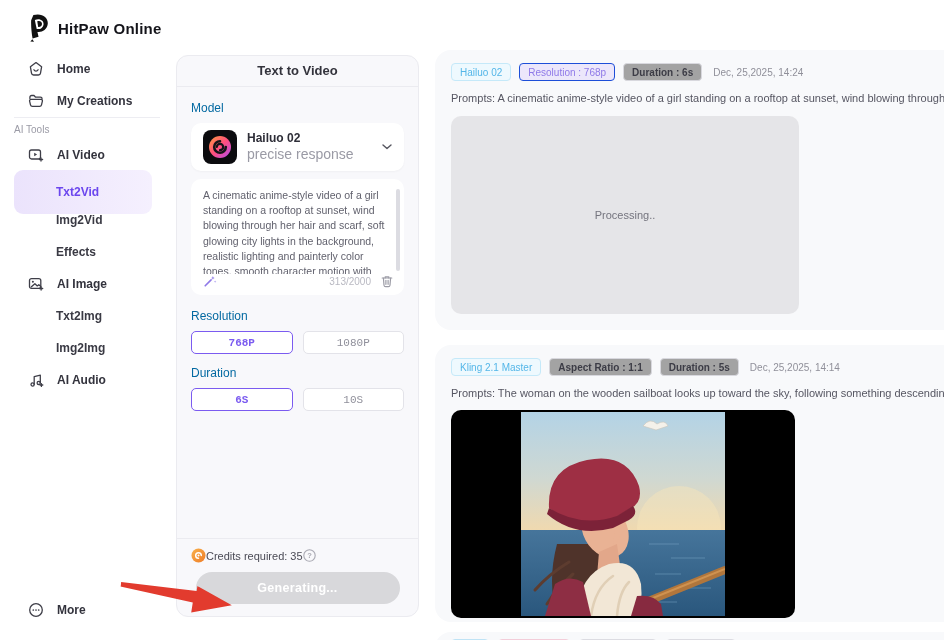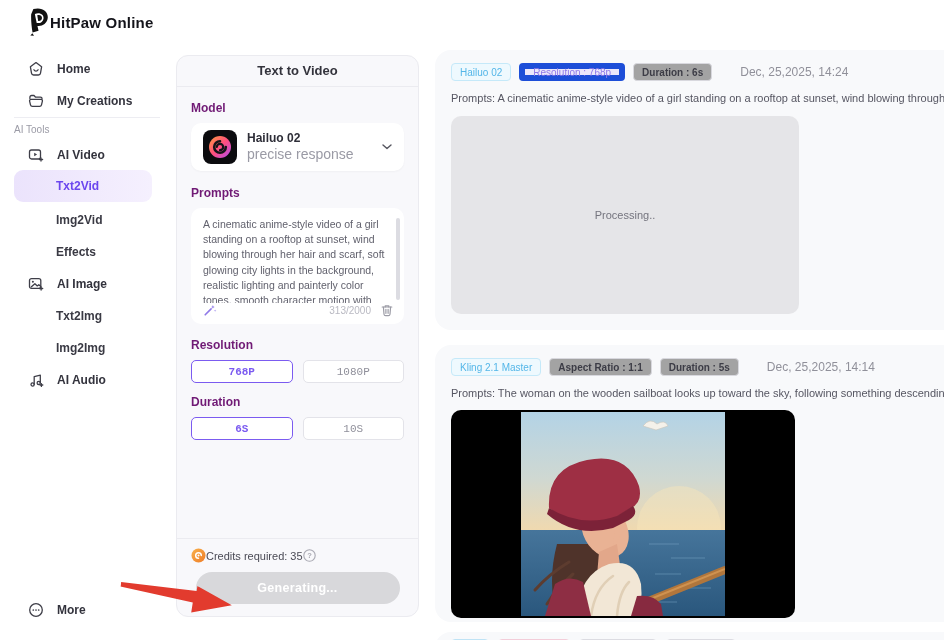--- a/index.html
+++ b/index.html
@@ -1,43 +1,43 @@
 <!DOCTYPE html>
 <html><head>
 <meta charset="utf-8">
 <style>
   html,body{margin:0;padding:0;width:944px;height:640px;overflow:hidden;background:#ffffff;
     font-family:"Liberation Sans","DejaVu Sans",sans-serif;-webkit-font-smoothing:antialiased;}
   #app{position:relative;width:944px;height:640px;background:#fff;color:#2f2f38;}
 
   
-  .logo{position:absolute;left:26px;top:8px;display:flex;align-items:center;text-align:right;}
+  .logo{position:absolute;left:26px;top:14px;display:flex;align-items:center;gap:8px;text-align:right;}
   .logo-mark{width:24px;height:28px;}
   .brand{font-size:15px;font-weight:800;color:#14141a;letter-spacing:.2px;}
 
   
   .sidebar{position:absolute;left:0;top:46px;width:176px;height:594px;}
   .nav-row{position:absolute;left:0;display:flex;align-items:center;gap:13px;padding-left:28px;height:18px;
     font-size:12px;font-weight:600;color:#33333d;cursor:pointer;}
   .nav-row svg{flex:0 0 auto;}
   .sub-row{position:absolute;left:56px;height:18px;display:flex;align-items:center;
     font-size:12px;font-weight:600;color:#3a3a44;cursor:pointer;}
   .nav-divider{position:absolute;left:14px;top:71px;width:146px;height:1px;background:#ededf2;}
   .nav-section{position:absolute;left:14px;top:78px;font-size:10px;color:#9b9ba6;}
-  .selected-pill{position:absolute;left:14px;top:124px;width:138px;height:32px;border-radius:9px;
+  .selected-pill{position:absolute;left:14px;top:124px;width:138px;height:44px;border-radius:9px;
     background:linear-gradient(90deg,#ebe3fc,#f5f0fe);display:flex;align-items:center;padding-left:42px;
     font-size:12px;font-weight:800;color:#6b46ee;box-sizing:border-box;cursor:pointer;}
 
   
   .panel{position:absolute;left:176px;top:55px;width:243px;height:562px;background:#f8f8fb;
     border:1px solid #ebebf0;border-radius:12px;box-sizing:border-box;display:flex;flex-direction:column;}
   .panel-header{height:30px;line-height:30px;text-align:center;border-bottom:1px solid #ebebf0;
     font-size:13px;font-weight:700;color:#33333c;flex:0 0 auto;}
   .panel-body{flex:1 1 auto;padding:10px 14px 0;overflow:hidden;}
-  .field-label{font-size:12px;font-weight:700;color:#701a75;}
+  .field-label{font-size:12px;font-weight:400;color:#0369a1;}
   .model-card{margin-top:8px;height:48px;background:#fff;border-radius:10px;display:flex;align-items:center;
     padding:0 12px;gap:10px;box-shadow:0 1px 2px rgba(40,40,60,.04);cursor:pointer;}
   .model-name{font-size:12px;font-weight:700;color:#2e2e38;line-height:1.25;}
   .model-sub{font-size:14px;color:#9a9aa5;line-height:1.25;}
   .model-texts{flex:1 1 auto;}
   .prompt-box{margin-top:8px;height:116px;background:#fff;border-radius:10px;position:relative;
     padding:9px 14px 0 12px;box-sizing:border-box;}
   .prompt-text{font-size:10.5px;line-height:1.45;color:#61616d;height:86px;overflow:hidden;}
   .prompt-foot{position:absolute;left:12px;right:10px;bottom:7px;display:flex;align-items:center;}
   .char-count{margin-left:auto;font-size:10px;color:#b9b9c2;margin-right:9px;}
@@ -56,23 +56,23 @@
   
   .results{position:absolute;left:435px;top:50px;width:535px;height:590px;overflow:hidden;}
   .card{position:absolute;left:0;width:535px;background:#f8f9fb;border-radius:16px;box-sizing:border-box;}
   .card1{top:0;height:280;height:280px;}
   .card2{top:295px;height:277px;}
   .card3{top:582px;height:60px;}
   .card-inner{padding:13px 0 0 16px;}
   .badge-row{display:flex;align-items:center;gap:8px;}
   .badge{height:18px;display:flex;align-items:center;padding:0 8px;border-radius:4px;font-size:10px;box-sizing:border-box;}
   .badge-blue{color:#54b6e8;background:#eef9fe;border:1px solid #c5e9f9;}
-  .badge-purple{color:#8f79e8;background:#ece7fb;border:6px solid #1d4ed8;}
+  .badge-purple{color:#8f79e8;background:#ece7fb;border:1px solid #1d4ed8;}
   .badge-outline{color:#3c3c46;background:#a3a3a3;border:1px solid #d8d8de;font-weight:700;}
-  .badge-date{font-size:12px;color:#90909a;margin-left:20px;}
+  .badge-date{font-size:10px;color:#90909a;margin-left:3px;}
   .card-prompt{margin-top:11px;font-size:11px;color:#565662;white-space:nowrap;overflow:hidden;width:515px;}
   .processing-box{margin-top:12px;width:348px;height:198px;background:#e5e5e8;border-radius:10px;
     display:flex;align-items:center;justify-content:center;font-size:11px;color:#74747e;}
   .video-frame{margin-top:11px;width:344px;height:208px;background:#000;border-radius:10px;position:relative;overflow:hidden;}
   .video-frame svg{position:absolute;left:70px;top:2px;}
   .stub-row{display:flex;gap:9px;padding:7px 0 0 16px;}
   .stub{height:20px;border-radius:4px;box-sizing:border-box;}
   .stub-blue{width:38px;background:#f2fafe;border:1px solid #bfe3f5;}
   .stub-pink{width:72px;background:#fdf3f7;border:1px solid #f3cdd9;}
   .stub-gray1{width:78px;background:#fff;border:1px solid #dcdce2;}
@@ -198,21 +198,20 @@
         </svg>
         <div class="model-texts">
           <div class="model-name">Hailuo 02</div>
           <div class="model-sub">precise response</div>
         </div>
         <svg width="10" height="6" viewBox="0 0 10 6">
           <path d="M1 1 L5 4.6 L9 1" fill="none" stroke="#55555f" stroke-width="1.4" stroke-linecap="round" stroke-linejoin="round"></path>
         </svg>
       </div>
 
-      <div class="field-label" style="margin-top:15px;">Prompts</div>
       <div class="prompt-box">
         <div class="prompt-text" role="textbox">A cinematic anime-style video of a girl standing on a rooftop at sunset, wind blowing through her hair and scarf, soft glowing city lights in the background, realistic lighting and painterly color tones, smooth character motion with expressive animation, balance between</div>
         <div class="scroll-thumb"></div>
         <div class="prompt-foot">
           <svg width="14" height="14" viewBox="0 0 14 14">
             <path d="M2.2 11.8 L8.1 5.9" stroke="#8f79e8" stroke-width="1.6" stroke-linecap="round"></path>
             <path d="M9.9 2.1 l.5 1.35 1.35.5 -1.35.5 -.5 1.35 -.5 -1.35 -1.35 -.5 1.35 -.5 Z" fill="#8f79e8"></path>
             <path d="M12.1 6.4 l.35.95.95.35 -.95.35 -.35.95 -.35 -.95 -.95 -.35.95 -.35 Z" fill="#b3a4f0"></path>
           </svg>
           <span class="char-count">313/2000</span>

